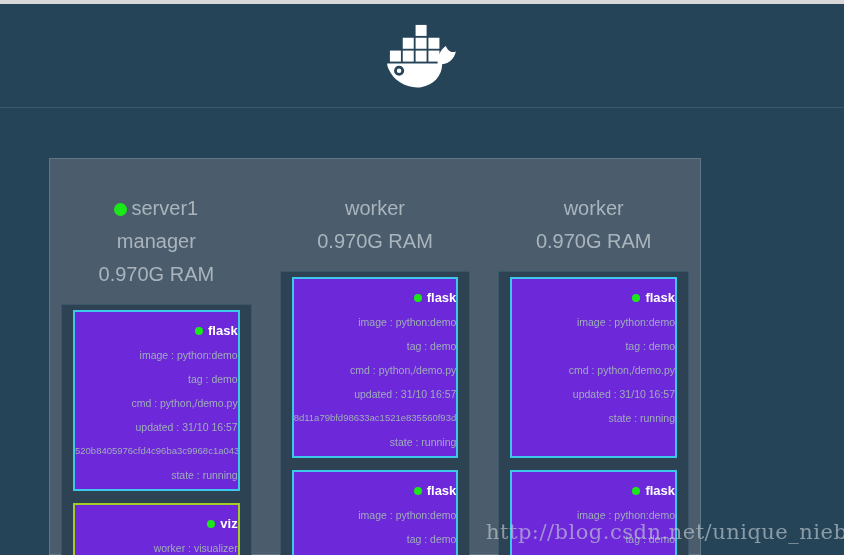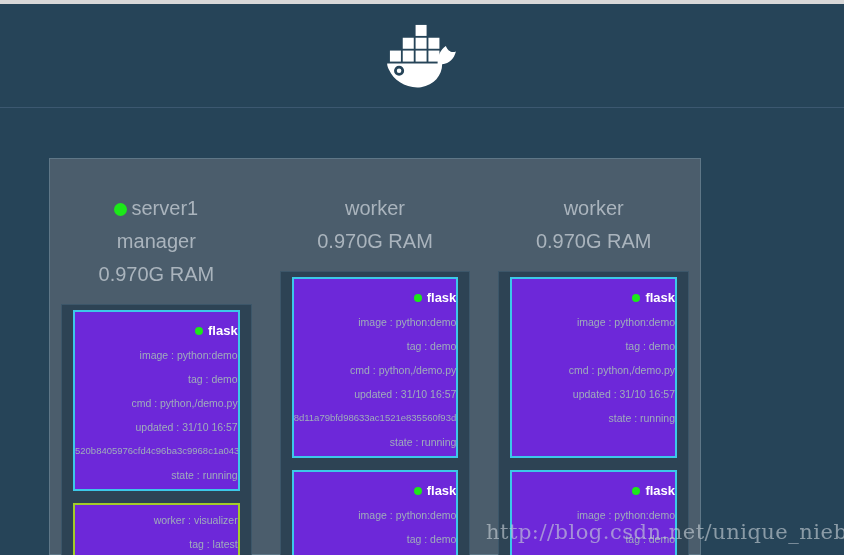--- a/index.html
+++ b/index.html
@@ -89,20 +89,21 @@
         <div class="details">
           <div class="detail">image : python:demo</div>
           <div class="detail">tag : demo</div>
           <div class="detail">cmd : python,/demo.py</div>
           <div class="detail">updated : 31/10 16:57</div>
           <div class="detail hash">520b8405976cfd4c96ba3c9968c1a043a98</div>
           <div class="detail">state : running</div>
         </div>
       </div>
       <div class="card" style="border-color: rgb(163, 204, 41);">
+        <div class="card-title"><span class="dot-sm" style="background-color: rgb(28, 232, 25);"></span><span>viz</span></div>
         <div class="details">
           <div class="detail">worker : visualizer</div>
           <div class="detail">tag : latest</div>
         </div>
       </div>
     </div>
   </div>
 
   <div class="node-col">
     <div class="node-title">

